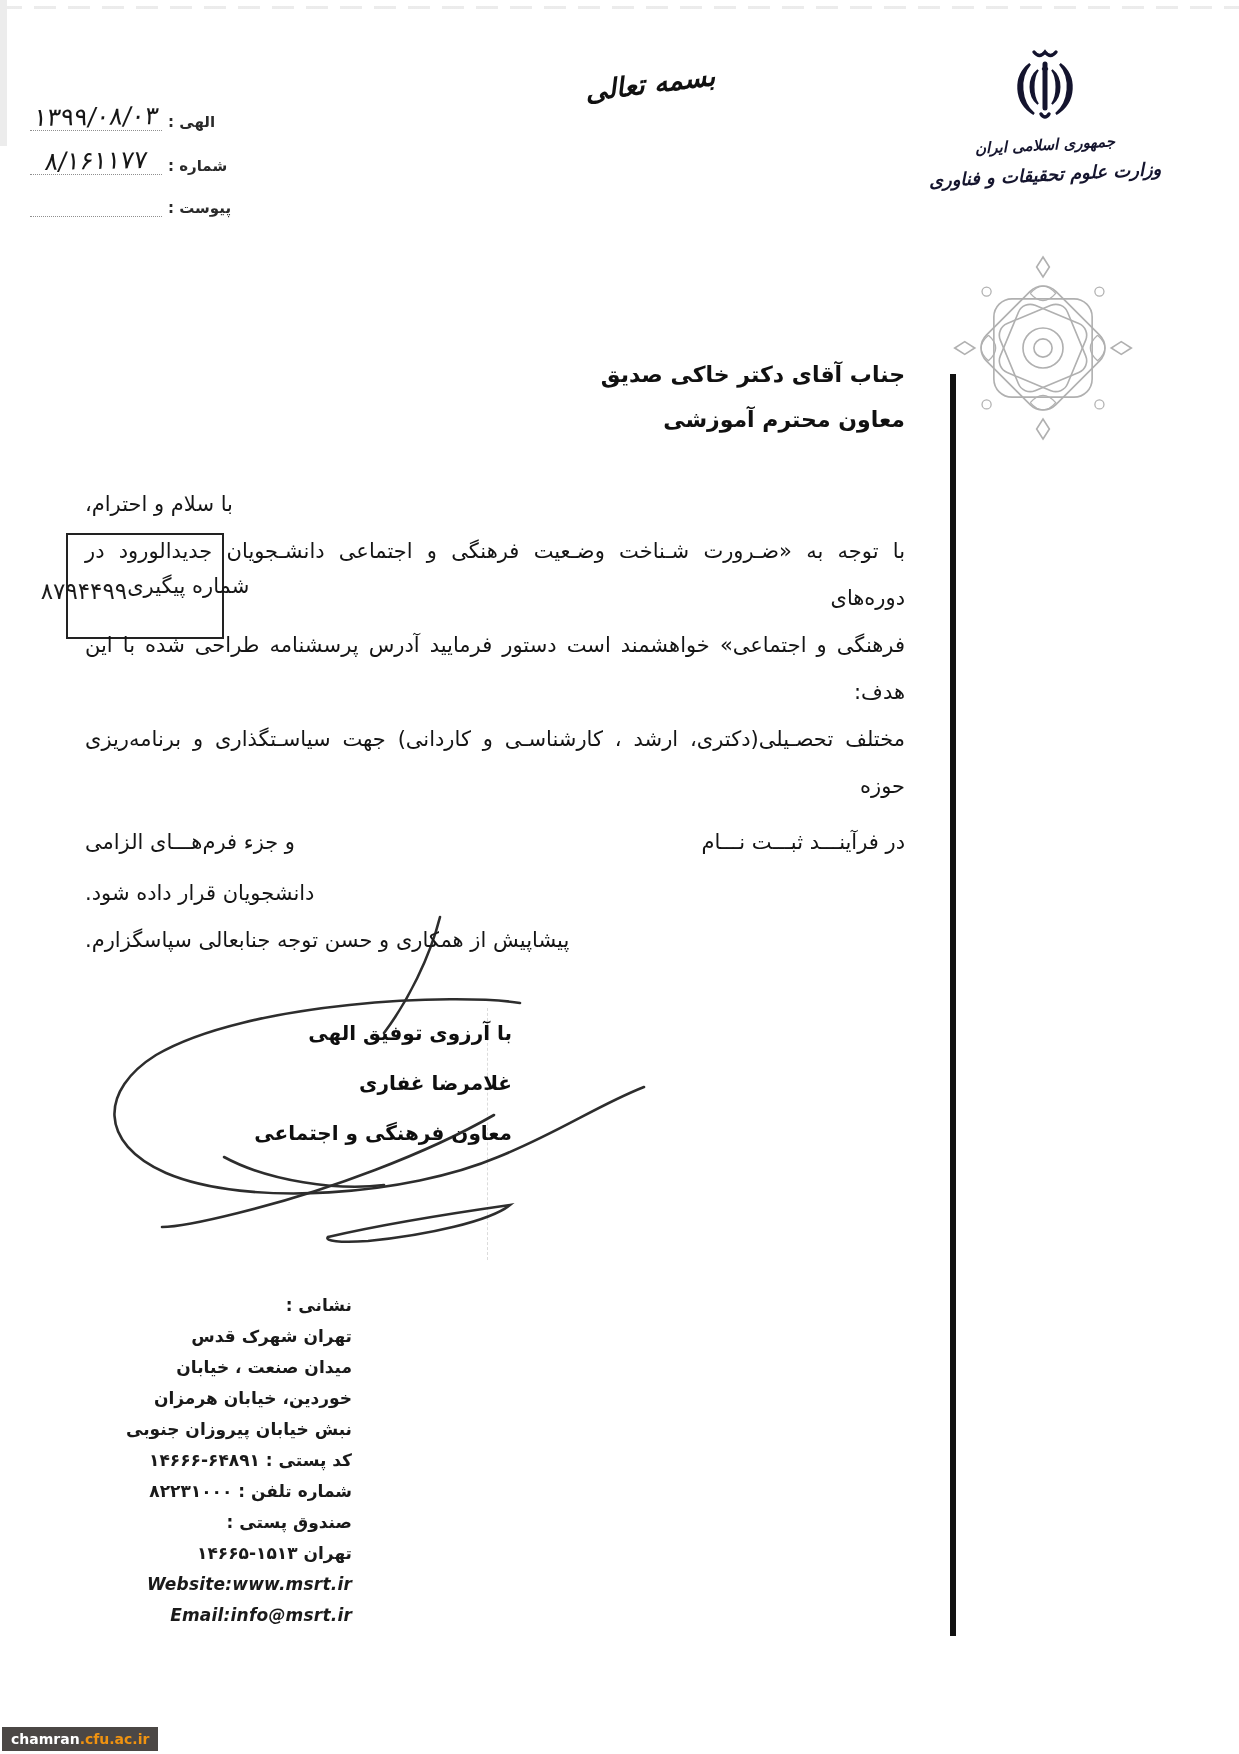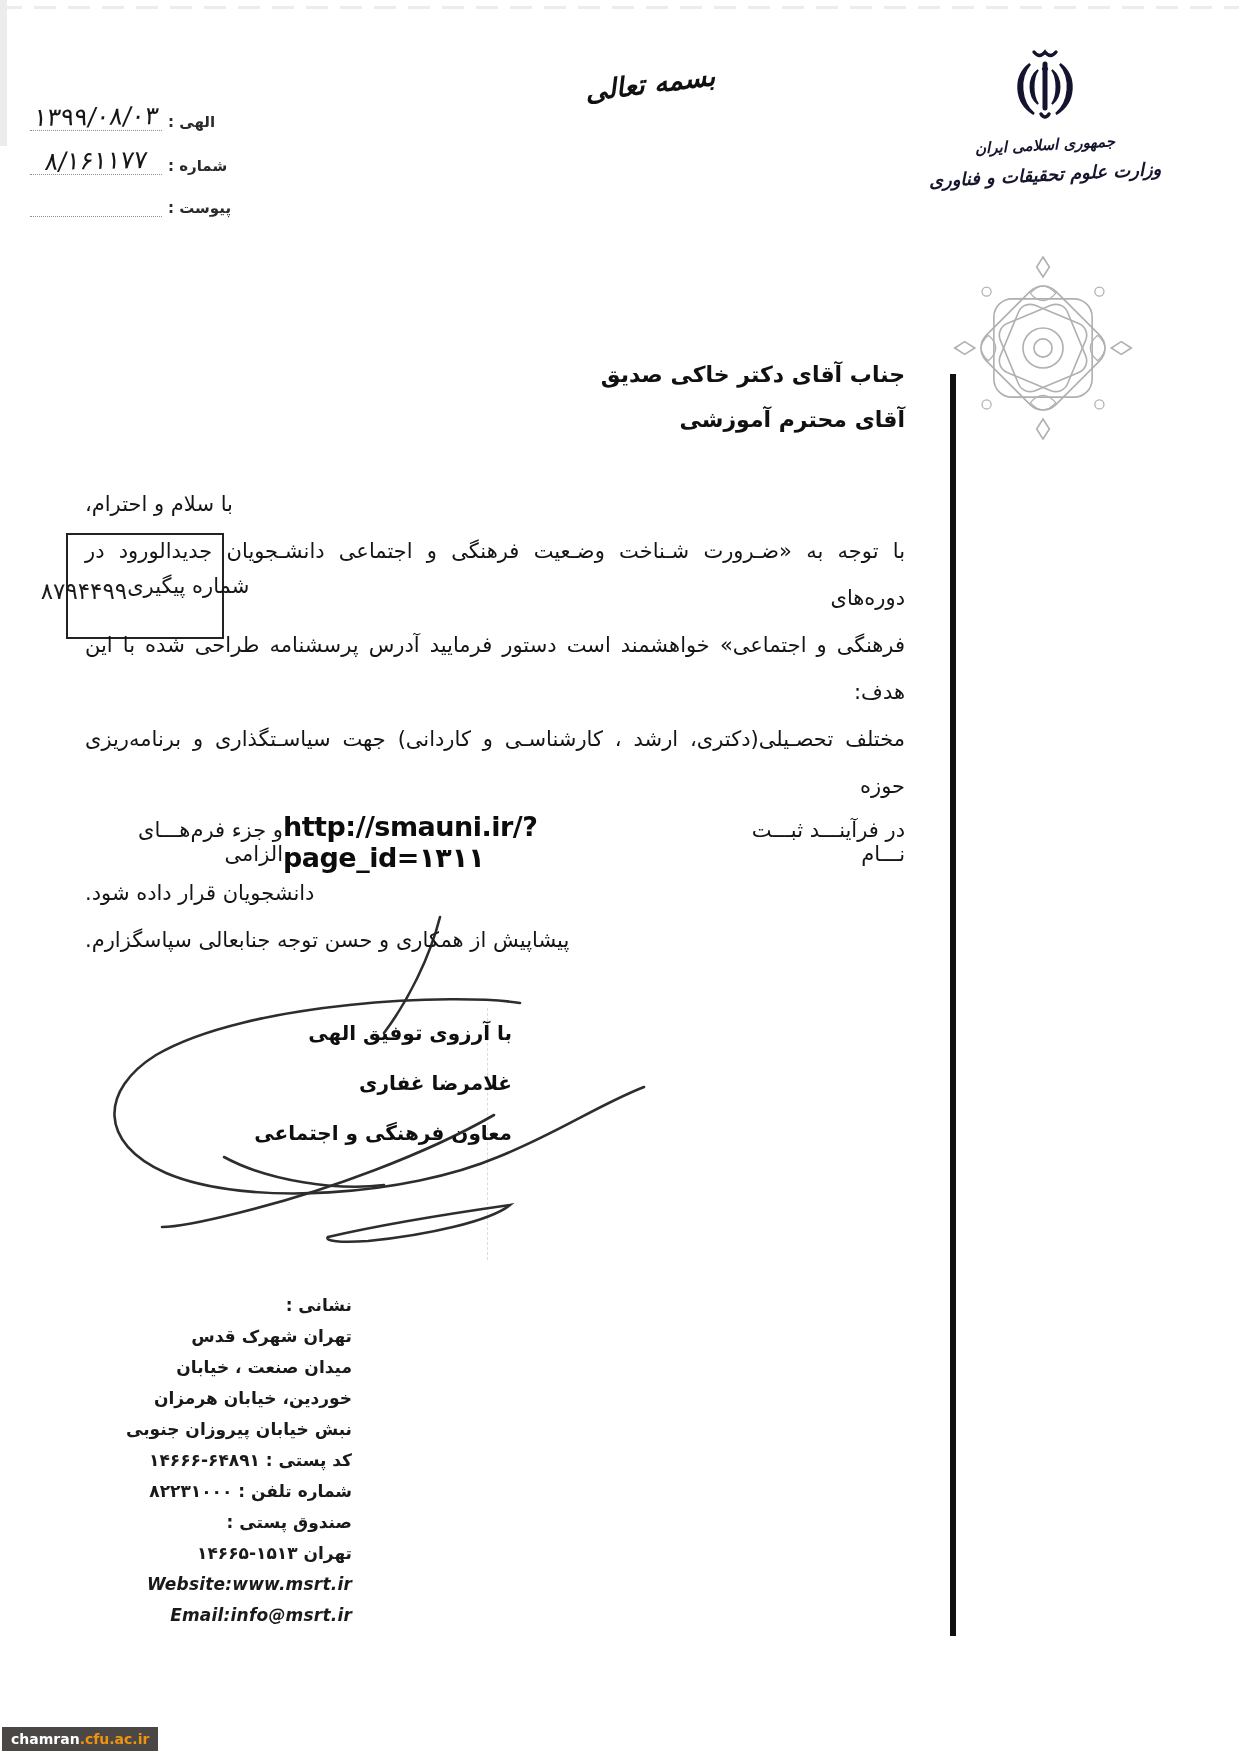--- a/index.html
+++ b/index.html
@@ -128,36 +128,35 @@
           <circle cx="-62" cy="62" r="5"></circle>
         </g>
       </g>
     </svg>
   </div>
 
   <div class="abs vline"></div>
 
   <div class="abs recipient">
     <div>جناب آقای دکتر خاکی صدیق</div>
-    <div>آقای محترم آموزشی</div>
+    <div>معاون محترم آموزشی</div>
   </div>
 
   <div class="abs track-box">
     <div class="track-label">شماره پیگیری</div>
     <div class="track-num">۸۷۹۴۴۹۹</div>
   </div>
 
   <div class="abs body-block">
     <div class="bline right">با سلام و احترام،</div>
     <div class="bline just">با توجه به «ضـرورت شـناخت وضـعیت فرهنگی و اجتماعی دانشـجویان جدیدالورود در دوره‌های</div>
     <div class="bline just">فرهنگی و اجتماعی» خواهشمند است دستور فرمایید آدرس پرسشنامه طراحی شده با این هدف:</div>
     <div class="bline just">مختلف تحصـیلی(دکتری، ارشد ، کارشناسـی و کاردانی) جهت سیاسـتگذاری و برنامه‌ریزی حوزه</div>
     <div class="url-line">
       <span>در فرآینـــد ثبـــت نـــام</span>
-      <span class="url-txt">http://smauni.ir/?page_id=۱۳۱۱</span>
       <span>و جزء فرم‌هـــای الزامی</span>
     </div>
     <div class="bline right">دانشجویان قرار داده شود.</div>
     <div class="bline right">پیشاپیش از همکاری و حسن توجه جنابعالی سپاسگزارم.</div>
   </div>
 
   <div class="abs sig-block">
     <div>با آرزوی توفیق الهی</div>
     <div>غلامرضا غفاری</div>
     <div>معاون فرهنگی و اجتماعی</div>

